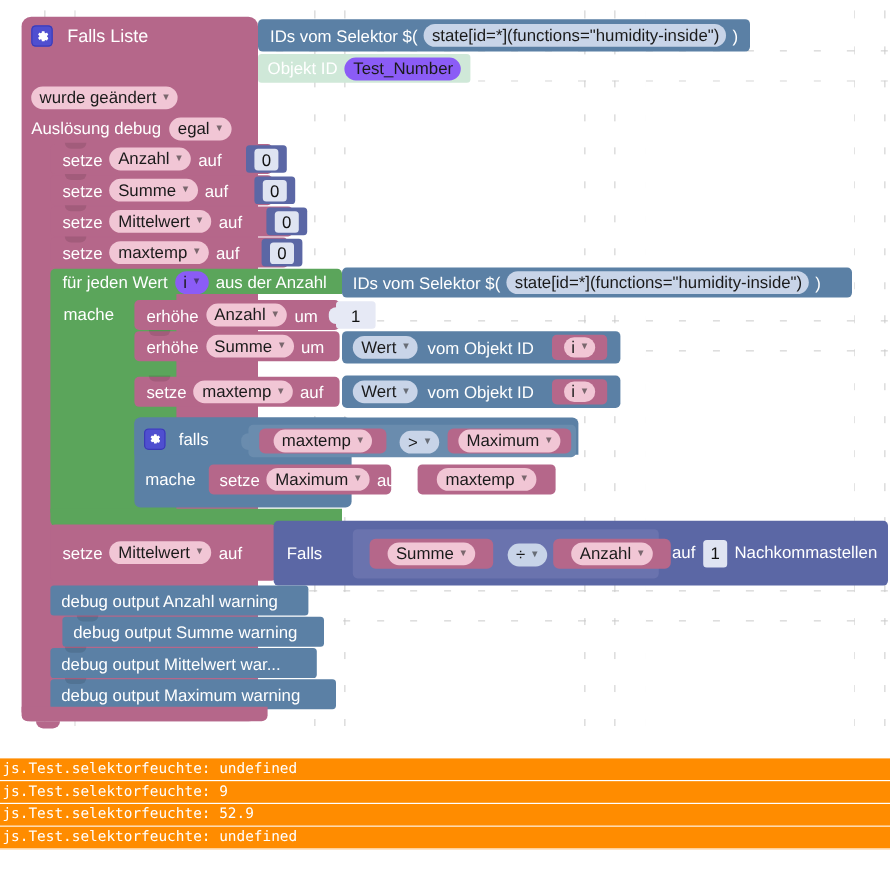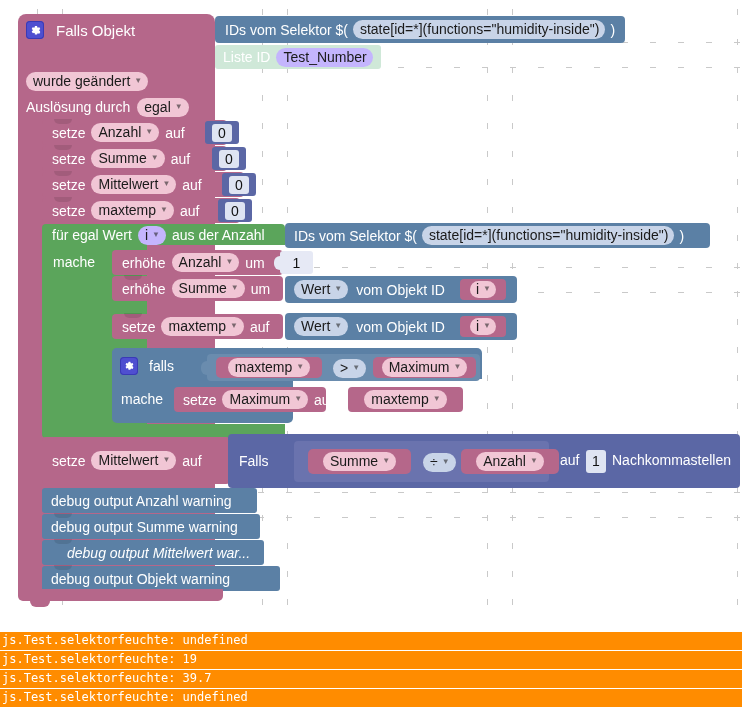--- a/index.html
+++ b/index.html
@@ -41,21 +41,21 @@
   
   .field {
     display:inline-flex; align-items:center; gap:4px;
     border-radius:11px; padding:2px 6px 3px 7px;
     font-size:14px; color:#1a1a1a; line-height:1;
     vertical-align:middle;
   }
   .field .caret { font-size:8px; opacity:.55; line-height:1; }
   .field-pink  { background:#f1c6d5; }
   .field-blue  { background:#c8d4e8; }
-  .field-green { background:#c4b5fd; }
+  .field-green { background:#8b5cf6; }
   .field-num   { background:#dfe4f2; color:#111; border-radius:3px; padding:2px 6px; }
 
   
   .blk { position:absolute; box-sizing:border-box; display:flex; align-items:center; }
   .pink   { background:#b5678a; }
   .blue   { background:#5b80a5; }
   .green  { background:#5ba55b; }
   .purple { position:absolute; background:#5b67a5; }
   .mint   { background:#cfe8d8; }
 
@@ -107,49 +107,49 @@
 
   <div id="hat"></div>
 
   <div class="blk" style="left:26px; top:19px; height:22px;">
     <span class="gearicon">
       <svg width="13" height="13" viewBox="0 0 24 24" fill="#ffffff">
         <path d="M12 8.5a3.5 3.5 0 1 0 0 7 3.5 3.5 0 0 0 0-7zm0 5.2a1.7 1.7 0 1 1 0-3.4 1.7 1.7 0 0 1 0 3.4z"></path>
         <path d="M20.4 13.3l-1.5-.9c.1-.5.1-1.3 0-1.8l1.5-.9a.6.6 0 0 0 .2-.8l-1.6-2.7a.6.6 0 0 0-.8-.2l-1.5.9c-.5-.4-1.1-.7-1.6-.9V4.3a.6.6 0 0 0-.6-.6h-3.2a.6.6 0 0 0-.6.6v1.7c-.6.2-1.1.5-1.6.9l-1.5-.9a.6.6 0 0 0-.8.2L5.2 8.9a.6.6 0 0 0 .2.8l1.5.9c-.1.5-.1 1.3 0 1.8l-1.5.9a.6.6 0 0 0-.2.8l1.6 2.7c.2.3.5.4.8.2l1.5-.9c.5.4 1 .7 1.6.9v1.7c0 .3.3.6.6.6h3.2c.3 0 .6-.3.6-.6V18c.6-.2 1.1-.5 1.6-.9l1.5.9c.3.2.6.1.8-.2l1.6-2.7a.6.6 0 0 0-.2-.8z"></path>
       </svg>
     </span>
-    <span class="btxt" style="margin-left:12px; font-size:15px;">Falls Objekt</span>
+    <span class="btxt" style="margin-left:12px; font-size:15px;">Falls Liste</span>
   </div>
 
   <div class="blk blue" style="left:215px; top:16px; height:27px; padding:0 10px; border-radius:4px;">
     <span class="plug"></span>
     <span class="btxt">IDs vom Selektor $(</span>
     <span class="field field-blue" style="margin:0 5px;">
       <span>state[id=*](functions="humidity-inside")</span>
     </span>
     <span class="btxt">)</span>
   </div>
 
   <div class="blk mint" style="left:215px; top:45px; height:24px; padding:0 8px; border-radius:3px;">
     <span class="plug"></span>
-    <span class="btxt">Liste ID</span>
+    <span class="btxt">Objekt ID</span>
     <span class="field field-green" style="margin-left:6px;">
       <span>Test_Number</span>
     </span>
   </div>
 
   <div class="blk" style="left:26px; top:70px; height:22px;">
     <span class="field field-pink">
       <span>wurde geändert</span>
       <span class="caret">▼</span>
     </span>
   </div>
 
   <div class="blk" style="left:26px; top:96px; height:22px;">
-    <span class="btxt">Auslösung durch</span>
+    <span class="btxt">Auslösung debug</span>
     <span class="field field-pink" style="margin-left:7px;">
       <span>egal</span>
       <span class="caret">▼</span>
     </span>
   </div>
 
   <div class="blk pink notch-top" style="left:42px; top:120px; width:185px; height:25px; border-radius:4px;">
     <span class="btxt" style="margin-left:10px;">setze</span>
     <span class="field field-pink" style="margin:0 6px;">
       <span>Anzahl</span>
@@ -199,21 +199,21 @@
   <div class="blk purple" style="left:218px; top:199px; width:34px; height:23px; border-radius:3px; justify-content:center;">
     <span class="plug"></span>
     <span class="field field-num">0</span>
   </div>
 
   <div class="abs green" style="left:42px; top:224px; width:243px; height:21px; border-radius:4px 4px 0 0;"></div>
   <div class="abs green" style="left:42px; top:245px; width:105px; height:185px; border-radius:0 0 4px 4px;"></div>
   <div class="abs green" style="left:42px; top:424px; width:243px; height:14px; border-radius:0 0 4px 4px;"></div>
 
   <div class="blk" style="left:52px; top:225px; height:20px;">
-    <span class="btxt">für egal Wert</span>
+    <span class="btxt">für jeden Wert</span>
     <span class="field field-green" style="margin:0 6px;">
       <span>i</span>
       <span class="caret">▼</span>
     </span>
     <span class="btxt">aus der Anzahl</span>
   </div>
 
   <div class="blk blue" style="left:285px; top:223px; width:425px; height:25px; padding:0 9px; border-radius:4px;">
     <span class="plug"></span>
     <span class="btxt">IDs vom Selektor $(</span>
@@ -372,36 +372,36 @@
     </span>
 
     <span class="btxt abs" style="left:332px; top:19px;">auf</span>
     <span class="abs" style="left:358px; top:16px; background:#dfe4f2; color:#111; font-size:14px; border-radius:3px; padding:3px 6px 4px;">1</span>
     <span class="btxt abs" style="left:384px; top:19px;">Nachkommastellen</span>
   </div>
 
   <div class="blk blue" style="left:42px; top:488px; width:215px; height:25px; border-radius:3px;">
     <span class="btxt" style="margin-left:9px;">debug output Anzahl warning</span>
   </div>
-  <div class="blk blue notch-top" style="left:42px; top:514px; width:218px; height:25px; border-radius:3px;">
+  <div class="blk blue notch-top" style="left:52px; top:514px; width:218px; height:25px; border-radius:3px;">
     <span class="btxt" style="margin-left:9px;">debug output Summe warning</span>
   </div>
   <div class="blk blue notch-top" style="left:42px; top:540px; width:222px; height:25px; border-radius:3px;">
-    <span class="btxt" style="margin-left:25px;font-style:italic;">debug output Mittelwert war...</span>
+    <span class="btxt" style="margin-left:9px;">debug output Mittelwert war...</span>
   </div>
   <div class="blk blue notch-top" style="left:42px; top:566px; width:238px; height:25px; border-radius:3px;">
-    <span class="btxt" style="margin-left:9px;">debug output Objekt warning</span>
+    <span class="btxt" style="margin-left:9px;">debug output Maximum warning</span>
   </div>
 
   <div class="abs pink" style="left:18px; top:589px; width:205px; height:12px; border-radius:0 0 5px 5px;"></div>
   <div class="abs pink" style="left:30px; top:601px; width:20px; height:6px; border-radius:0 0 6px 6px;"></div>
 </div>
 
 <div id="hscroll-track">
   
 </div>
 
 <div id="log">
   <div class="logline">js.Test.selektorfeuchte: undefined</div>
-  <div class="logline">js.Test.selektorfeuchte: 19</div>
-  <div class="logline">js.Test.selektorfeuchte: 39.7</div>
+  <div class="logline">js.Test.selektorfeuchte: 9</div>
+  <div class="logline">js.Test.selektorfeuchte: 52.9</div>
   <div class="logline">js.Test.selektorfeuchte: undefined</div>
 </div>
 
 </body></html>

